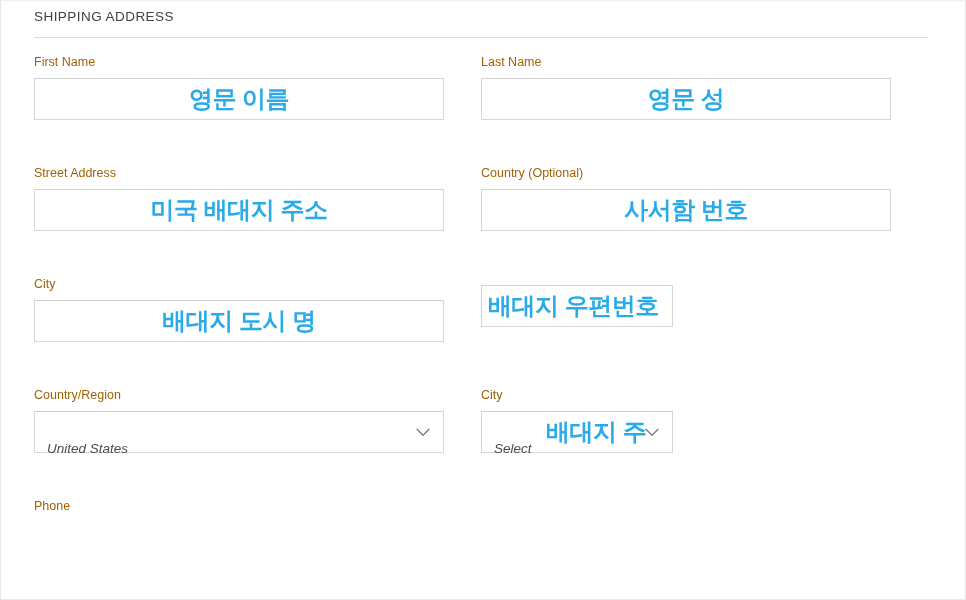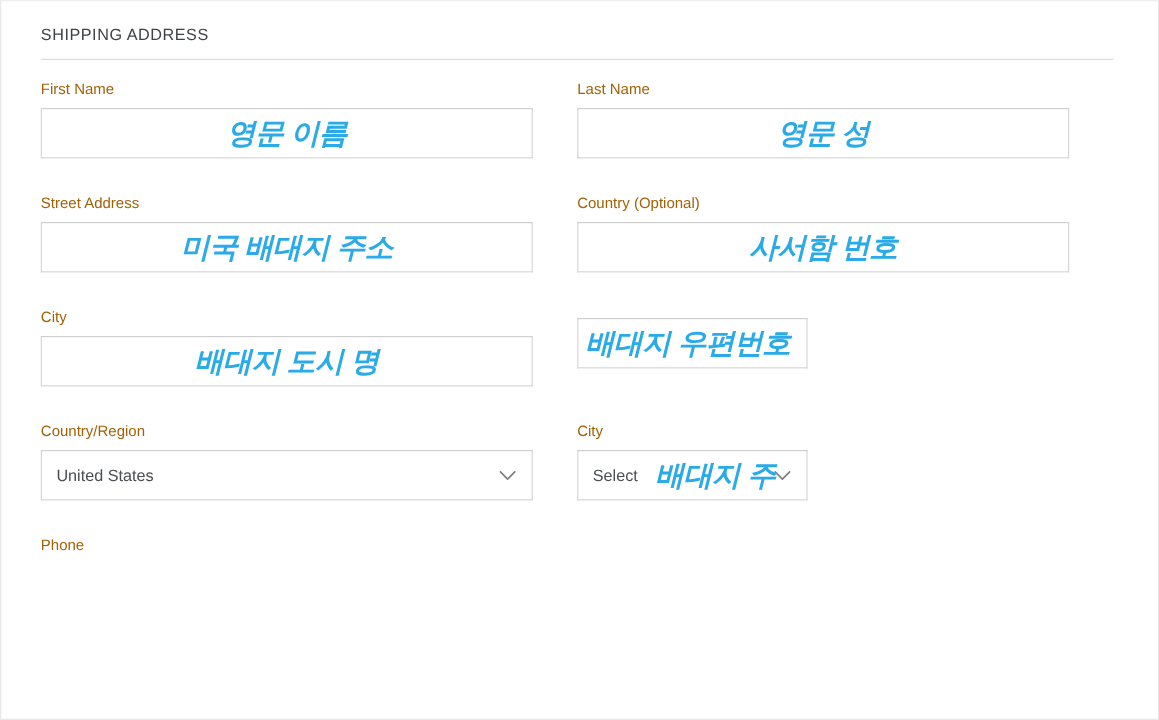--- a/index.html
+++ b/index.html
@@ -35,35 +35,36 @@
     left: 33px;
     top: 0;
     width: 894px;
   }
 
   
   .section-title {
     font-size: 13.5px;
     letter-spacing: 0.45px;
     color: #3f4246;
-    padding-top: 20px;
+    padding-top: 8px;
     line-height: 16px;
     font-weight: 400;
   }
   .section-rule {
     margin-top: 12px;
     height: 1px;
     background: #dcdcdc;
     width: 894px;
   }
 
   
   .row {
     position: relative;
     height: 95px;
+    margin-top: 16px;
   }
   .col-left  { position: absolute; left: 0px;   top: 0; }
   .col-right { position: absolute; left: 447px; top: 0; }
 
   .field-label {
     font-size: 12.5px;
     color: #a16207;
     line-height: 15px;
     height: 15px;
     white-space: nowrap;
@@ -80,27 +81,28 @@
     position: relative;
   }
   .w-full   { width: 410px; }
   .w-narrow { width: 192px; }
   .w-phone  { width: 196px; }
 
   
   .select-value {
     position: absolute;
     left: 12px;
-    top: 0;
+    top: 16px;
     height: 100%;
     display: flex;
     align-items: center;
     font-size: 13.5px;
     color: #4a4e52;
     white-space: nowrap;
+    font-style: italic;
   }
   .chevron {
     position: absolute;
     right: 13px;
     top: 0;
     height: 100%;
     display: flex;
     align-items: center;
   }
   .chevron svg { display: block; }
@@ -114,21 +116,20 @@
     align-items: center;
     justify-content: center;
     width: 100%;
     left: 0;
     font-weight: 700;
     font-size: 24px;
     letter-spacing: -0.5px;
     color: #2aaae6;
     pointer-events: none;
     white-space: nowrap;
-    font-style: italic;
   }
   
   .annot-left {
     justify-content: flex-start;
     left: 6px;
     width: auto;
   }
   
   .annot-state {
     justify-content: flex-start;

